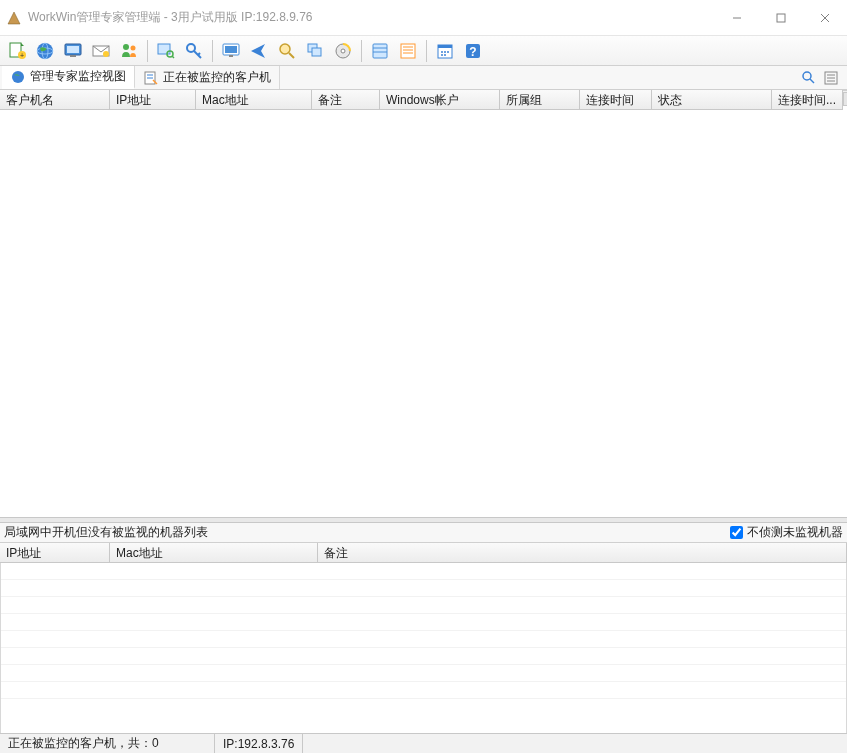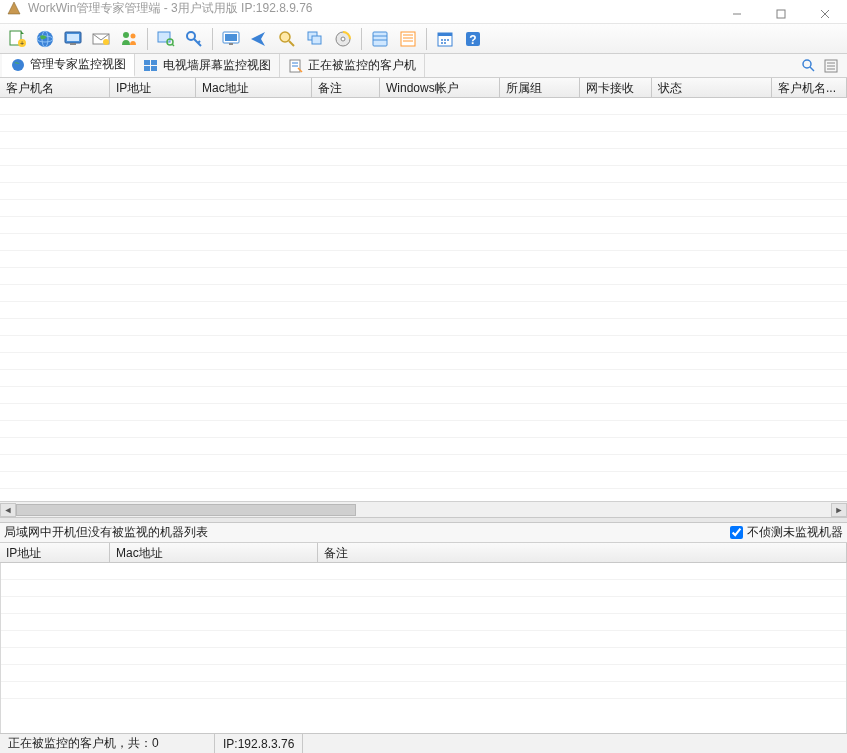--- a/index.html
+++ b/index.html
@@ -9,23 +9,24 @@
       background: #ffffff;
       width: 847px;
       height: 753px;
       overflow: hidden;
       display: flex;
       flex-direction: column;
     }
 
     
     .titlebar {
-      height: 24px;
+      height: 36px;
       background: #ffffff;
       display: flex;
+      align-items: center;
       padding-left: 6px;
       color: #9a9a9a;
       border-bottom: 1px solid #e6e6e6;
     }
     .titlebar .app-icon {
       width: 16px; height: 16px; margin-right: 6px;
       display: inline-flex; align-items: center; justify-content: center;
     }
     .titlebar .title-text { flex: 0 0 auto; }
     .titlebar-spacer { flex: 1; }
@@ -88,21 +89,20 @@
     .view-tabs-right { display: flex; align-items: center; padding-right: 4px; gap: 2px; }
     .view-tabs-right .mini-btn {
       width: 20px; height: 18px;
       display: inline-flex; align-items: center; justify-content: center;
     }
 
     
     .upper-grid {
       flex: 1;
       display: flex;
-      flex-direction: column;
       overflow: hidden;
       min-height: 0;
     }
     .grid-header {
       height: 20px;
       display: flex;
       background: linear-gradient(#fafafa, #ececec);
       border-bottom: 1px solid #c8c8c8;
     }
     .grid-header .col {
@@ -366,31 +366,20 @@
 
 <div class="view-tabs">
   <div class="view-tab">
     <span class="vt-icon">
         <svg viewBox="0 0 16 16" width="16" height="16">
           <circle cx="8" cy="8" r="6" fill="#3b82d6"></circle>
           <path d="M4 6 Q7 4 10 7" fill="#4caf50"></path>
         </svg>
       </span>
     <span>管理专家监控视图</span>
-  </div>
-  <div class="view-tab">
-    <span class="vt-icon">
-        <svg viewBox="0 0 16 16" width="16" height="16">
-          <rect x="1" y="2" width="6" height="5" fill="#4a90d9"></rect>
-          <rect x="8" y="2" width="6" height="5" fill="#4a90d9"></rect>
-          <rect x="1" y="8" width="6" height="5" fill="#4a90d9"></rect>
-          <rect x="8" y="8" width="6" height="5" fill="#4a90d9"></rect>
-        </svg>
-      </span>
-    <span>电视墙屏幕监控视图</span>
   </div>
   <div class="view-tab">
     <span class="vt-icon">
         <svg viewBox="0 0 16 16" width="16" height="16">
           <rect x="2" y="2" width="10" height="12" fill="#fff" stroke="#888"></rect>
           <line x1="4" y1="5" x2="10" y2="5" stroke="#3b82d6"></line>
           <line x1="4" y1="8" x2="10" y2="8" stroke="#3b82d6"></line>
           <path d="M10 10 L14 14" stroke="#ff9933" stroke-width="1.5"></path>
         </svg>
       </span>
@@ -416,23 +405,23 @@
 </div>
 
 <div class="upper-grid">
   <div class="grid-header">
     <div class="col" style="width:110px">客户机名</div>
     <div class="col" style="width:86px">IP地址</div>
     <div class="col" style="width:116px">Mac地址</div>
     <div class="col" style="width:68px">备注</div>
     <div class="col" style="width:120px">Windows帐户</div>
     <div class="col" style="width:80px">所属组</div>
-    <div class="col" style="width:72px">网卡接收</div>
+    <div class="col" style="width:72px">连接时间</div>
     <div class="col" style="width:120px">状态</div>
-    <div class="col" style="flex:1">客户机名...</div>
+    <div class="col" style="flex:1">连接时间...</div>
   </div>
   <div class="grid-body">
     <div class="grid-row"></div>
     <div class="grid-row"></div>
     <div class="grid-row"></div>
     <div class="grid-row"></div>
     <div class="grid-row"></div>
     <div class="grid-row"></div>
     <div class="grid-row"></div>
     <div class="grid-row"></div>

